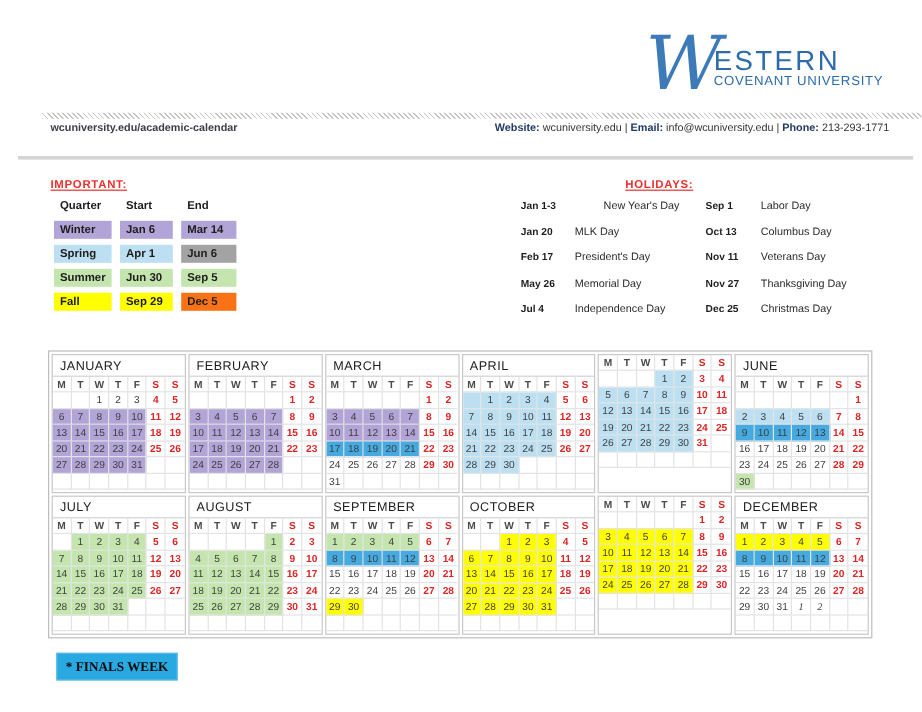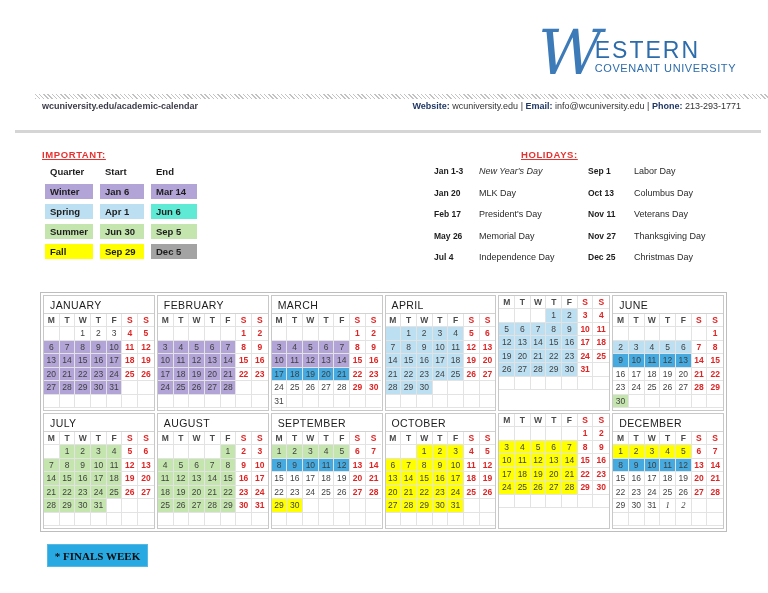--- a/index.html
+++ b/index.html
@@ -102,39 +102,39 @@
         <div class="qcell qc3">End</div>
       </div>
       <div class="qrow">
         <div class="qcell qc1" style="background: rgb(178, 164, 214);">Winter</div>
         <div class="qcell qc2" style="background: rgb(178, 164, 214);">Jan 6</div>
         <div class="qcell qc3" style="background: rgb(178, 164, 214);">Mar 14</div>
       </div>
       <div class="qrow">
         <div class="qcell qc1" style="background: rgb(188, 223, 241);">Spring</div>
         <div class="qcell qc2" style="background: rgb(188, 223, 241);">Apr 1</div>
-        <div class="qcell qc3" style="background: #5eead4;">Jun 6</div>
+        <div class="qcell qc3" style="background: #a3a3a3;">Jun 6</div>
       </div>
       <div class="qrow">
         <div class="qcell qc1" style="background: rgb(196, 229, 174);">Summer</div>
         <div class="qcell qc2" style="background: rgb(196, 229, 174);">Jun 30</div>
         <div class="qcell qc3" style="background: rgb(196, 229, 174);">Sep 5</div>
       </div>
       <div class="qrow">
         <div class="qcell qc1" style="background: rgb(255, 255, 0);">Fall</div>
         <div class="qcell qc2" style="background: rgb(255, 255, 0);">Sep 29</div>
-        <div class="qcell qc3" style="background: #a3a3a3;">Dec 5</div>
+        <div class="qcell qc3" style="background: #f97316;">Dec 5</div>
       </div>
     </div>
 
   <div class="section-heading" style="left:521px; top:149px;">HOLIDAYS:</div>
 
   <div id="holidays-list">
       <div class="holiday-item h-date" style="left: 434px; top: 166px;">Jan 1-3</div>
-      <div class="holiday-item h-name" style="left: 479px; top: 166px; font-style: italic;">New Year's Day</div>
+      <div class="holiday-item h-name" style="left: 503px; top: 166px;">New Year's Day</div>
       <div class="holiday-item h-date" style="left: 434px; top: 187.5px;">Jan 20</div>
       <div class="holiday-item h-name" style="left: 479px; top: 187.5px;">MLK Day</div>
       <div class="holiday-item h-date" style="left: 434px; top: 209px;">Feb 17</div>
       <div class="holiday-item h-name" style="left: 479px; top: 209px;">President's Day</div>
       <div class="holiday-item h-date" style="left: 434px; top: 230.5px;">May 26</div>
       <div class="holiday-item h-name" style="left: 479px; top: 230.5px;">Memorial Day</div>
       <div class="holiday-item h-date" style="left: 434px; top: 252px;">Jul 4</div>
       <div class="holiday-item h-name" style="left: 479px; top: 252px; text-align: right;">Independence Day</div>
       <div class="holiday-item h-date" style="left: 588px; top: 166px;">Sep 1</div>
       <div class="holiday-item h-name" style="left: 634px; top: 166px;">Labor Day</div>

